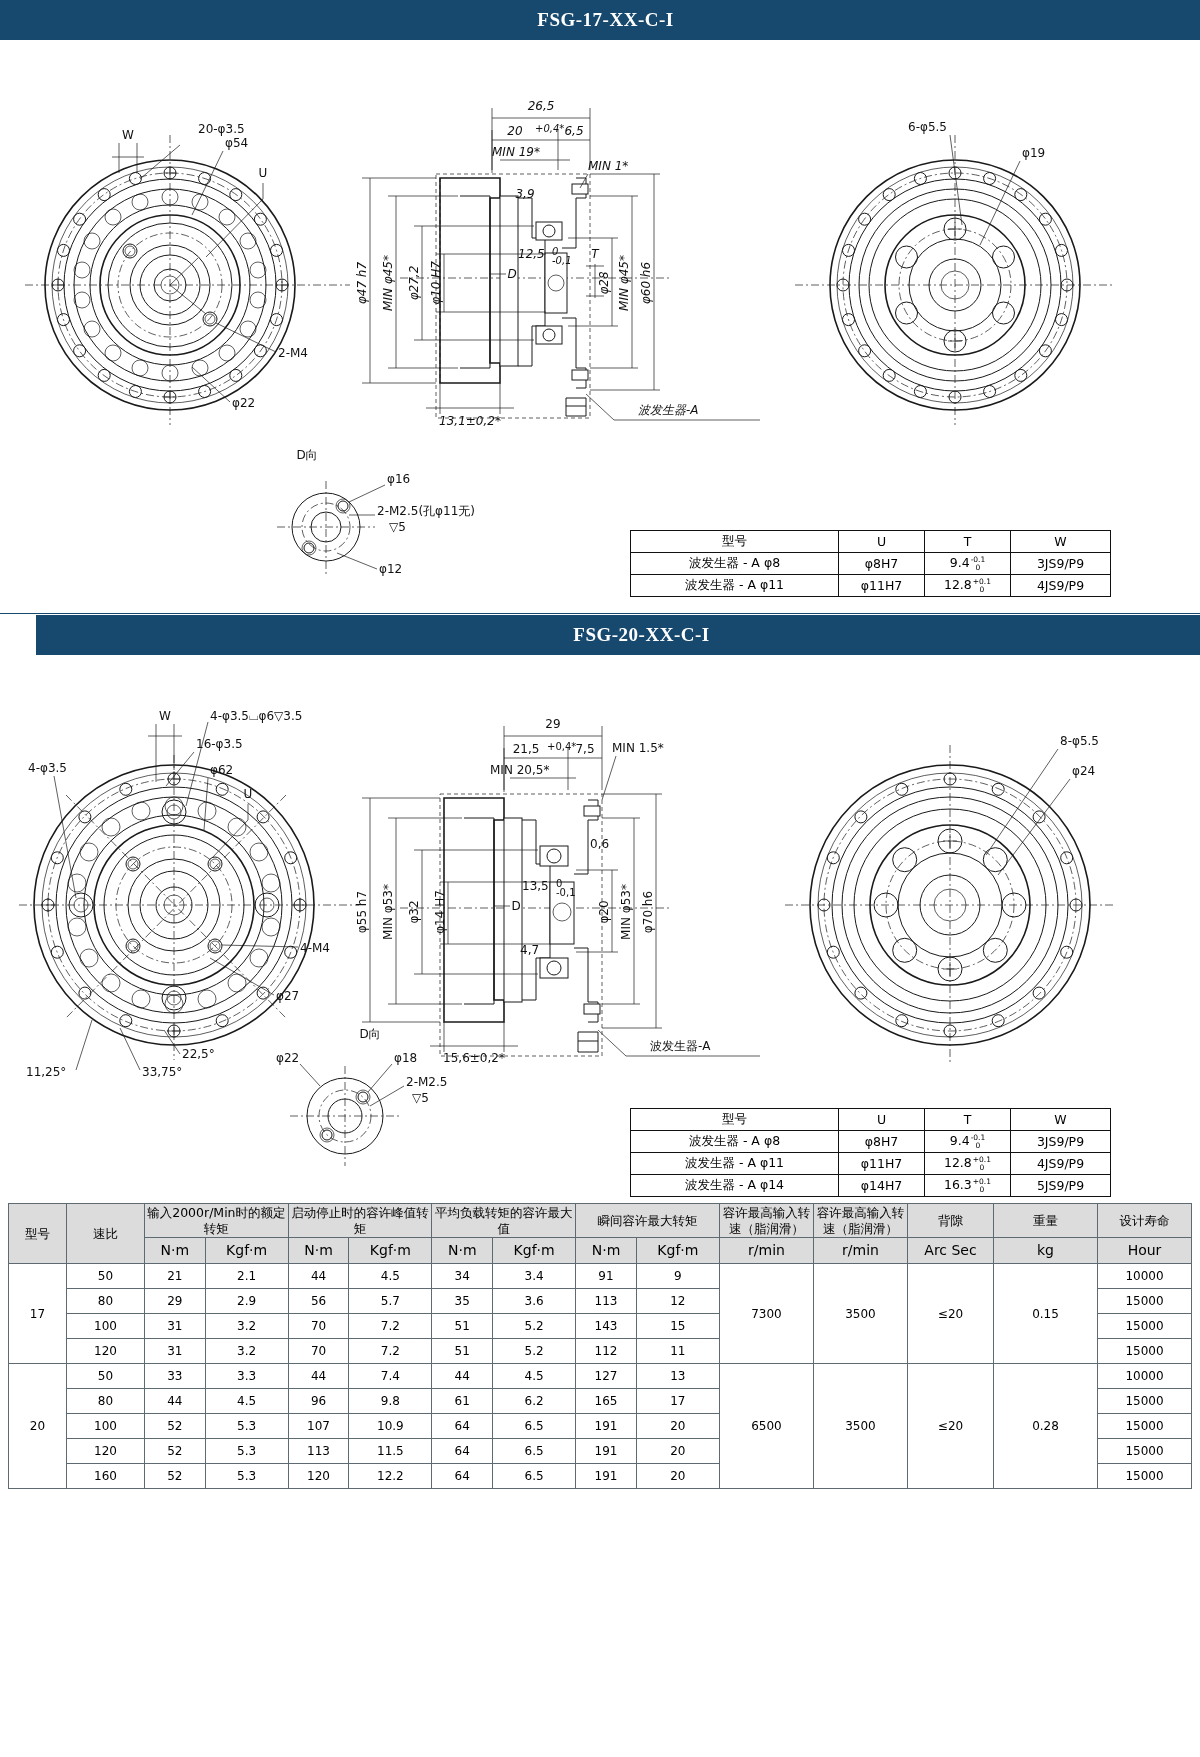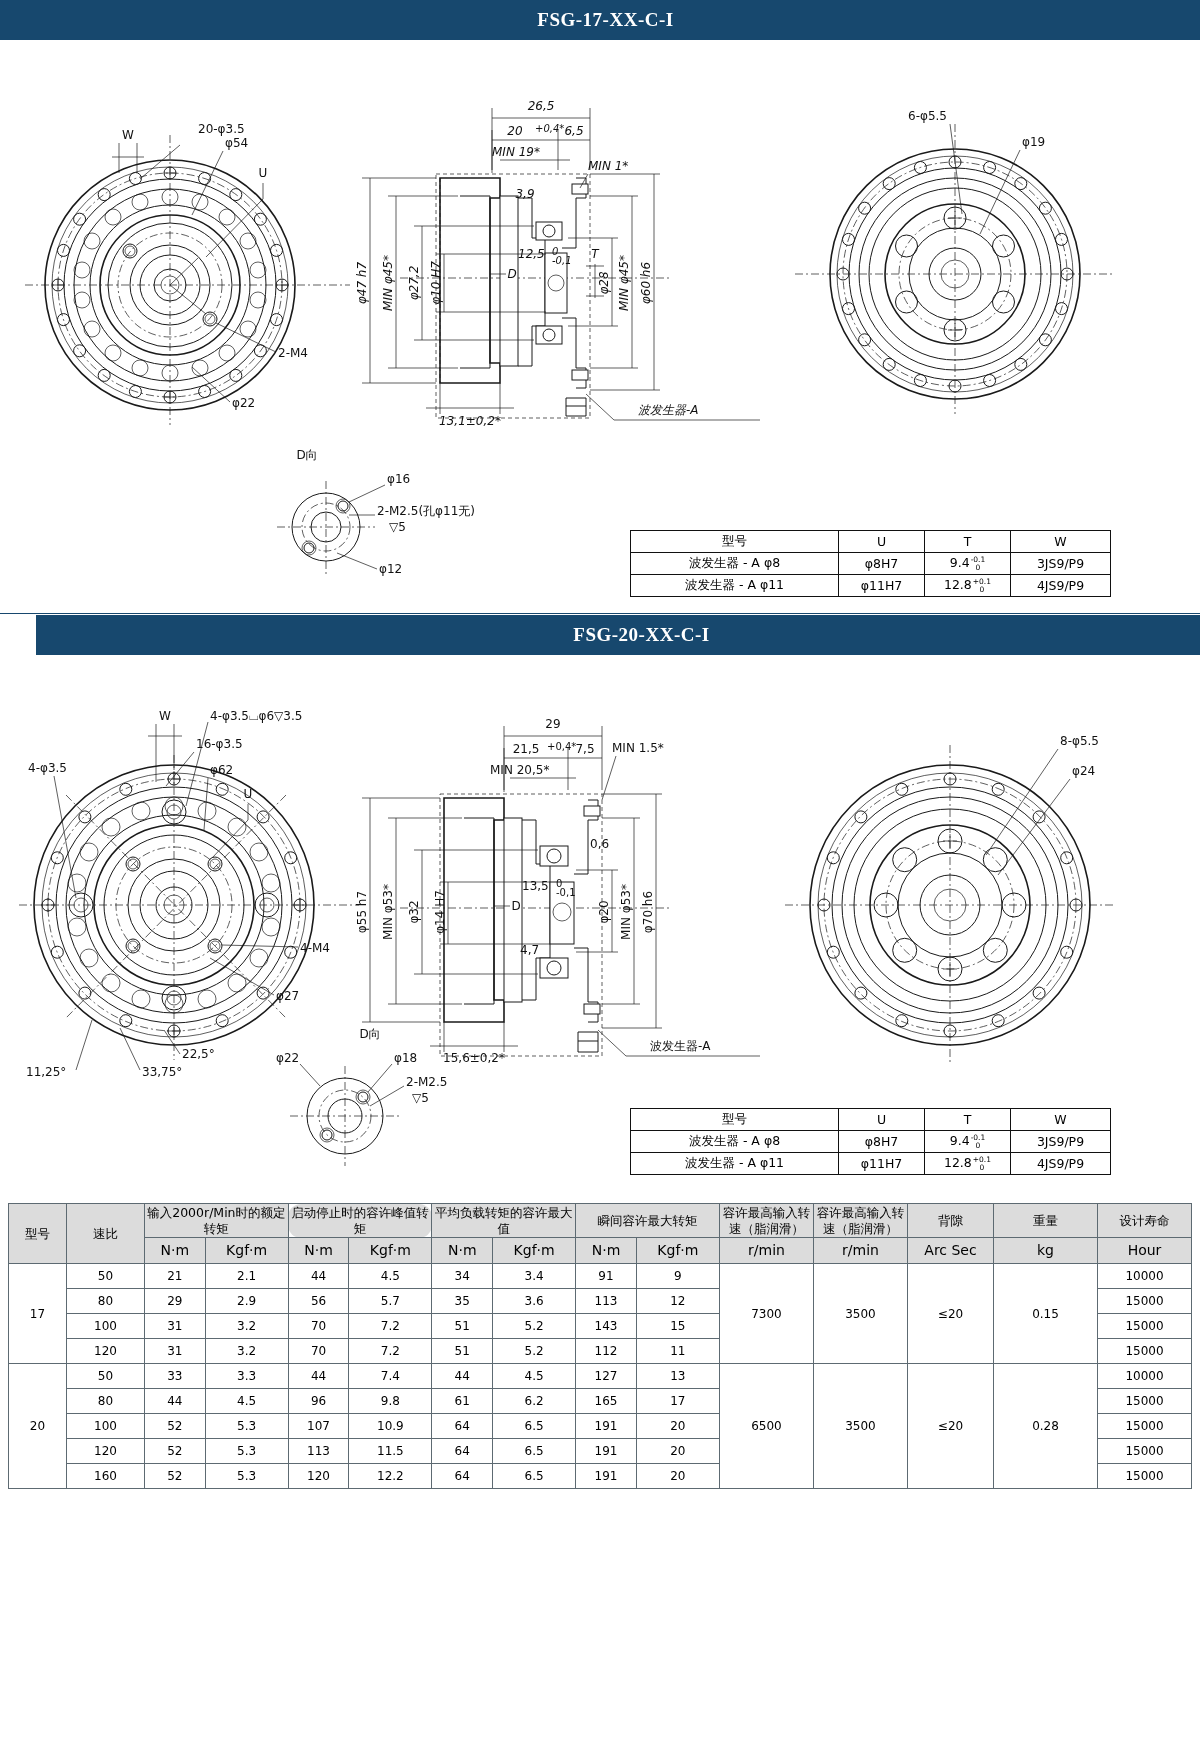--- a/index.html
+++ b/index.html
@@ -334,21 +334,21 @@
         <line x1="160" y1="305" x2="160" y2="336"></line>
         <line x1="86" y1="330" x2="174" y2="330"></line>
       </g>
       <text class="dimtxt" x="130" y="347" text-anchor="middle">13,1±0,2*</text>
 
       <path class="thin" d="M246 316 L274 342 L420 342"></path>
       <text class="dimtxt cn" x="298" y="336" text-anchor="start">波发生器-A</text>
     </svg>
   </div>
 
-  <div class="dwg" style="left:790px; top:84px;">
+  <div class="dwg" style="left:790px; top:95px;">
     <svg width="330" height="330" viewBox="0 0 330 330">
       <line class="dash" x1="5" y1="190" x2="325" y2="190"></line>
       <line class="dash" x1="165" y1="40" x2="165" y2="330"></line>
       <circle class="ln2" cx="165" cy="190" r="125"></circle>
       <circle class="thin" cx="165" cy="190" r="118"></circle>
       <circle class="dash" cx="165" cy="190" r="112"></circle>
       <circle class="ln" cx="165" cy="190" r="106"></circle>
       <g class="ln">
         <circle cx="165" cy="78" r="6"></circle>
           <circle cx="199.6" cy="83.5" r="6"></circle>
@@ -802,30 +802,39 @@
       </tr>
       <tr>
         <td>波发生器 - A φ11</td>
         <td>φ11H7</td>
         <td><span>12.8</span><span class="tolstack">
               <span>+0.1</span>
               <span>0</span>
             </span></td>
         <td>4JS9/P9</td>
       </tr>
+      <tr>
+        <td>波发生器 - A φ14</td>
+        <td>φ14H7</td>
+        <td><span>16.3</span><span class="tolstack">
+              <span>+0.1</span>
+              <span>0</span>
+            </span></td>
+        <td>5JS9/P9</td>
+      </tr>
     </tbody>
   </table>
 
   <table class="maintable">
     <thead>
       <tr>
         <th rowspan="2" style="width:58px;" class="vert-hdr">型号</th>
         <th rowspan="2" style="width:78px;" class="vert-hdr">速比</th>
         <th colspan="2" style="width:110px;">输入2000r/Min时的额定转矩</th>
-        <th colspan="2" style="width:110px;border-radius:13px;">启动停止时的容许峰值转矩</th>
+        <th colspan="2" style="width:110px;">启动停止时的容许峰值转矩</th>
         <th colspan="2" style="width:110px;">平均负载转矩的容许最大值</th>
         <th colspan="2" style="width:110px;">瞬间容许最大转矩</th>
         <th rowspan="1" style="width:94px;">容许最高输入转速（脂润滑）</th>
         <th rowspan="1" style="width:94px;">容许最高输入转速（脂润滑）</th>
         <th rowspan="1" style="width:86px;">背隙</th>
         <th rowspan="1" style="width:104px;">重量</th>
         <th rowspan="1" style="width:94px;">设计寿命</th>
       </tr>
       <tr>
         <th class="unit">N·m</th>

